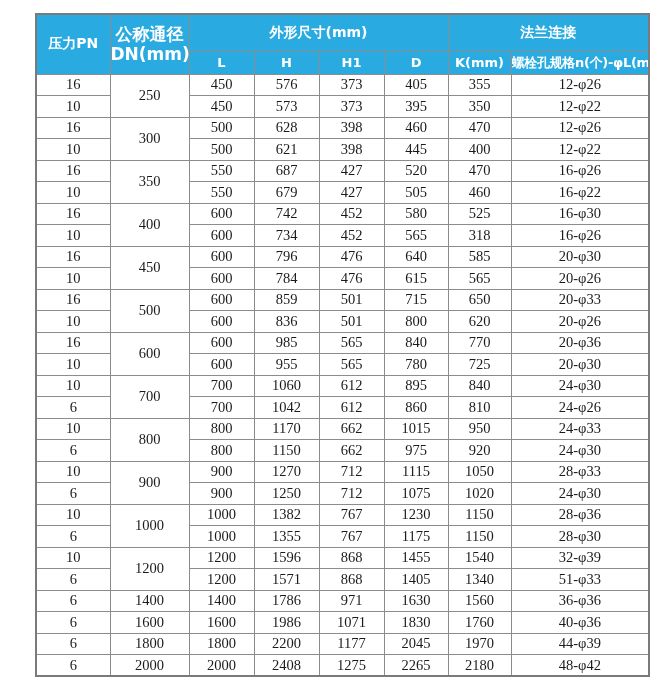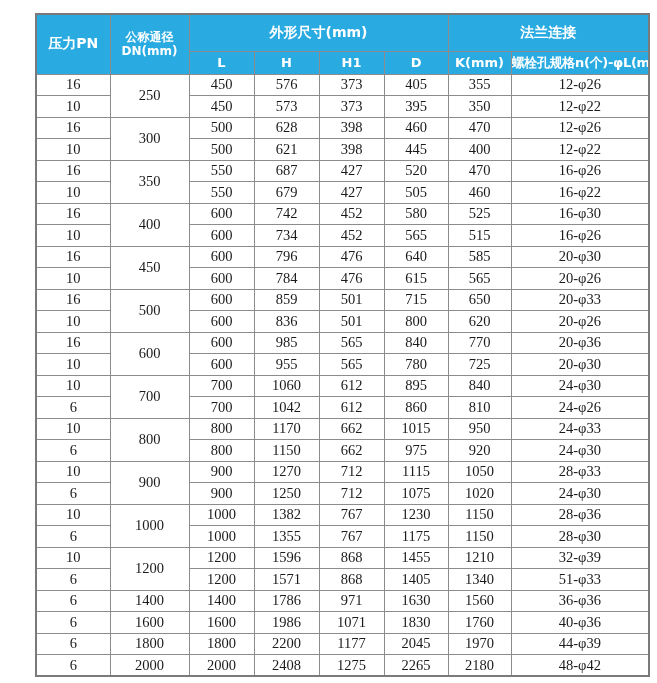--- a/index.html
+++ b/index.html
@@ -38,21 +38,21 @@
   }
   thead th {
     background: var(--header-bg);
     color: var(--header-text);
     font-weight: bold;
     font-size: 14px;
   }
   thead tr.group-row th { height: 37px; }
   thead tr.sub-row th { height: 23px; font-size: 13px; }
   thead th.bolt-header { font-size: 11.5px; letter-spacing: -0.3px; }
-  thead th.dn-header { font-size: 12px; line-height: 1.2; }
+  thead th.dn-header { font-size: 17px; line-height: 1.2; }
   thead th.dn-header .line { display: block; }
   tbody td {
     height: 21.5px;
     font-family: "Liberation Serif", "DejaVu Serif", serif;
     font-size: 14.5px;
     color: var(--body-text);
     background: #FFFFFF;
     padding: 0 2px;
   }
 </style>
@@ -157,21 +157,21 @@
           <td>580</td>
           <td>525</td>
           <td>16-φ30</td>
         </tr>
         <tr>
           <td>10</td>
           <td>600</td>
           <td>734</td>
           <td>452</td>
           <td>565</td>
-          <td>515</td>
+          <td>318</td>
           <td>16-φ26</td>
         </tr>
         <tr>
           <td>16</td>
           <td rowspan="2">450</td>
           <td>600</td>
           <td>796</td>
           <td>476</td>
           <td>640</td>
           <td>585</td>
@@ -300,21 +300,21 @@
           <td>1150</td>
           <td>28-φ30</td>
         </tr>
         <tr>
           <td>10</td>
           <td rowspan="2">1200</td>
           <td>1200</td>
           <td>1596</td>
           <td>868</td>
           <td>1455</td>
-          <td>1210</td>
+          <td>1540</td>
           <td>32-φ39</td>
         </tr>
         <tr>
           <td>6</td>
           <td>1200</td>
           <td>1571</td>
           <td>868</td>
           <td>1405</td>
           <td>1340</td>
           <td>51-φ33</td>

